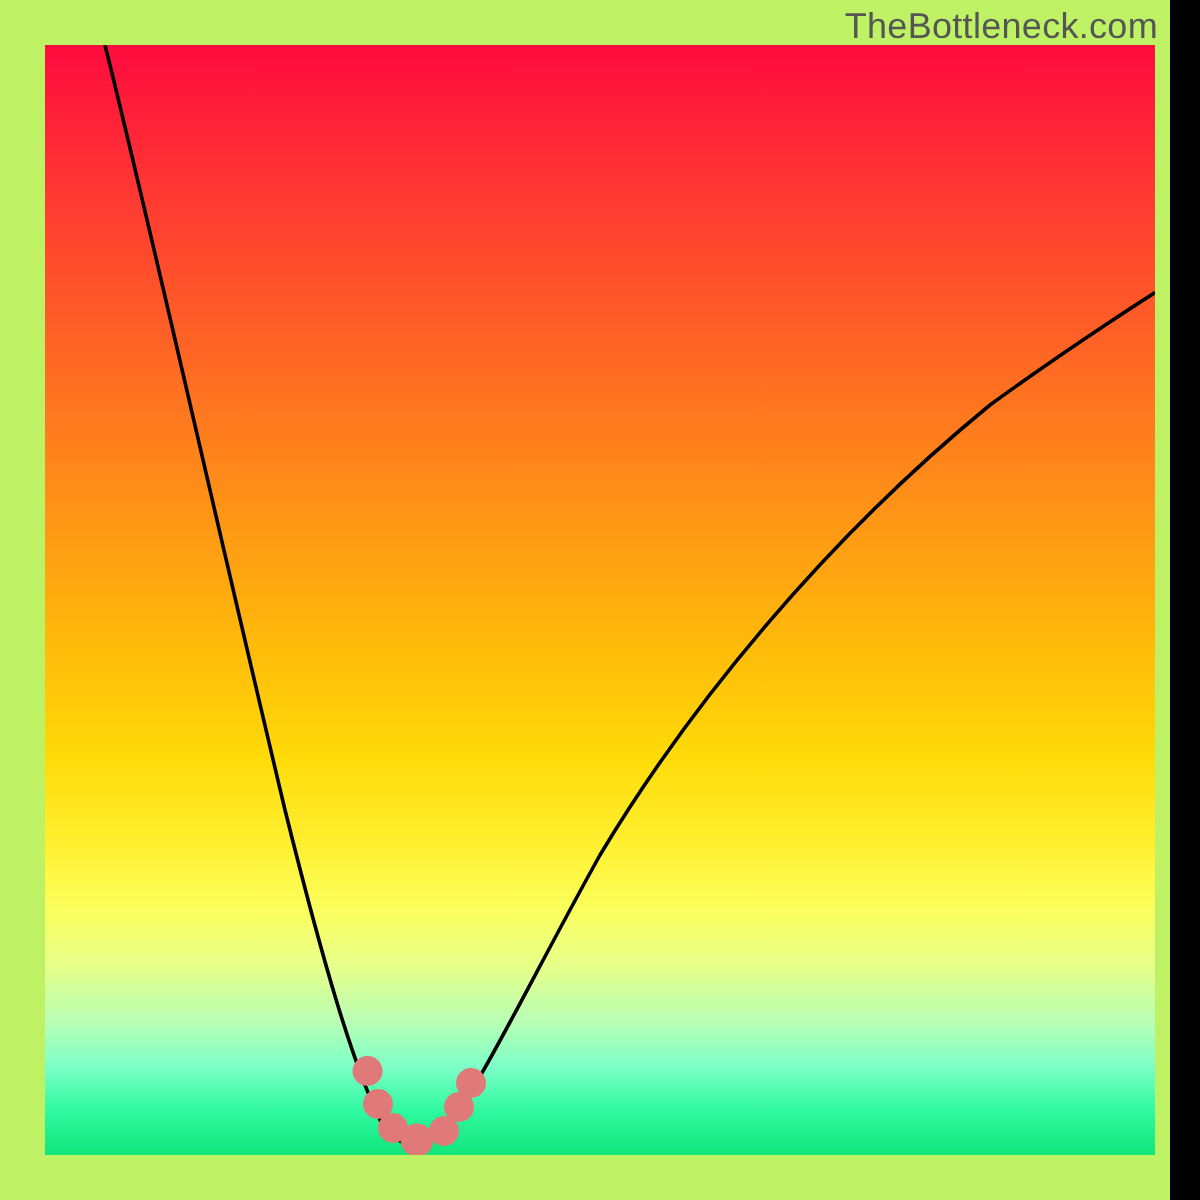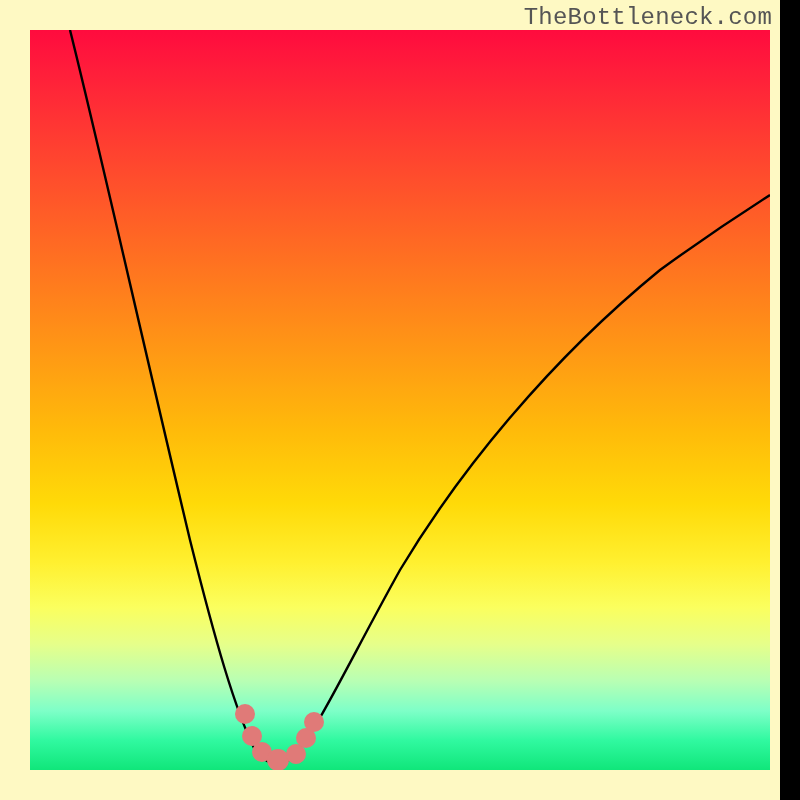--- a/index.html
+++ b/index.html
@@ -10,22 +10,21 @@
     overflow: hidden;
     background: #000;
     font-family: Arial, Helvetica, sans-serif;
   }
   .frame {
     position: absolute;
     top: 0;
     left: 0;
     width: 780px;
     height: 800px;
-    background: #fef9c3;
-    font-family: Liberation Mono, monospace;
+    background: #bef264;
   }
   .plot {
     position: absolute;
     top: 30px;
     left: 30px;
     width: 740px;
     height: 740px;
     overflow: hidden;
   }
   .gradient {

